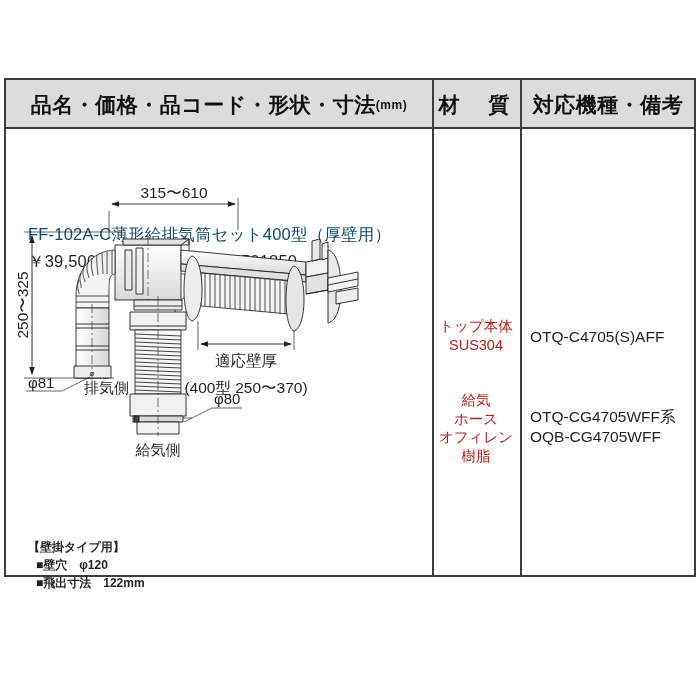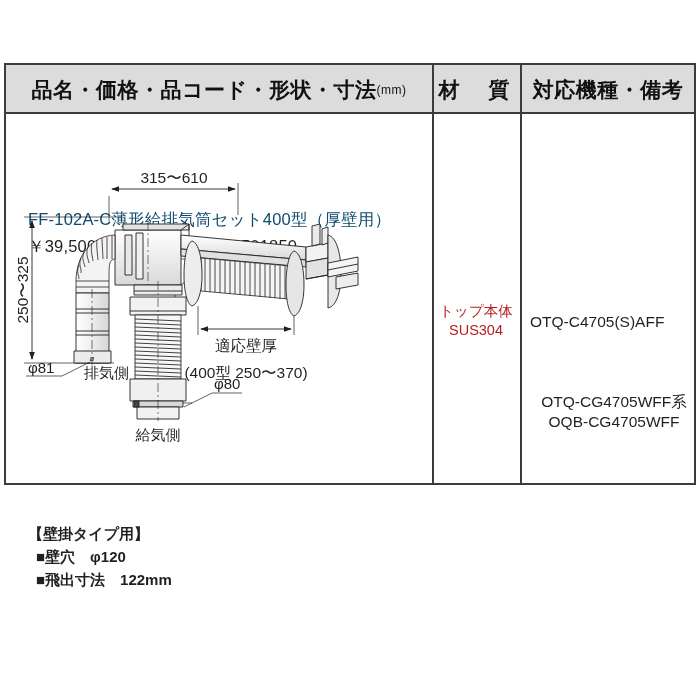--- a/index.html
+++ b/index.html
@@ -2,60 +2,60 @@
 <html><head>
 <meta charset="utf-8">
 <style>
   html,body{margin:0;padding:0;background:#ffffff;}
   body{width:700px;height:700px;overflow:hidden;
        font-family:"Liberation Sans","DejaVu Sans",sans-serif;color:#231f20;}
 
   .page{position:relative;width:700px;height:700px;}
 
   
-  .table{position:absolute;left:4px;top:63px;width:692px;height:422px;
+  .table{position:absolute;left:4px;top:78px;width:692px;height:499px;
          border:2px solid #3c3c3c;box-sizing:border-box;background:#fff;}
 
   .thead{position:absolute;left:0;top:0;width:100%;height:49px;
          background:#dcdcdc;border-bottom:2px solid #3c3c3c;box-sizing:border-box;}
 
   .vline{position:absolute;top:0;width:2px;height:100%;background:#3c3c3c;}
   .vline.c1{left:426px;}
   .vline.c2{left:514px;}
 
   .th{position:absolute;top:0;height:49px;display:flex;align-items:center;
       justify-content:center;font-weight:bold;color:#111;white-space:nowrap;}
   .th.h1{left:0;width:426px;font-size:21px;letter-spacing:.5px;}
   .th.h2{left:426px;width:88px;font-size:21px;letter-spacing:4px;}
   .th.h3{left:514px;width:176px;font-size:21px;letter-spacing:.5px;}
-  .sub{font-size:12px;font-weight:normal;}
+  .sub{font-size:12px;font-weight:bold;}
 
   
   .cell{position:absolute;box-sizing:border-box;}
   .cell.left{left:0;top:49px;width:426px;height:512px;}
   .cell.mid{left:426px;top:49px;width:88px;height:512px;}
   .cell.right{left:514px;top:49px;width:176px;height:512px;}
 
   .prodname{position:absolute;left:22px;top:95px;font-size:16.5px;
             letter-spacing:.2px;white-space:nowrap;color:#0c4a6e;}
   .prodprice{position:absolute;left:22px;top:122px;font-size:16.5px;
              letter-spacing:.2px;white-space:nowrap;color:#231f20;}
 
   .matblock{position:absolute;left:0;width:88px;text-align:center;
             font-size:14.5px;line-height:1.28;color:#b91c1c;}
   .matblock.m1{top:188px;}
   .matblock.m2{top:262px;}
 
   .modblock{position:absolute;left:10px;width:168px;text-align:left;
             font-size:15.5px;line-height:1.3;color:#231f20;white-space:nowrap;}
   .modblock.r1{top:198px;}
-  .modblock.r2{top:278px;text-align:center;}
-
-  
-  .notes{position:absolute;left:22px;top:409px;font-size:15px;
+  .modblock.r2{top:278px;}
+
+  
+  .notes{position:absolute;left:22px;top:409px;font-size:12px;
          line-height:1.52;color:#231f20;white-space:nowrap;font-weight:bold;}
   .notes .nrow{display:block;}
   .notes .indent{padding-left:8px;}
 
   
   .drawing{position:absolute;left:0;top:49px;width:426px;height:512px;}
   .drawing svg{display:block;}
 </style>
 </head>
 <body>
@@ -245,20 +245,26 @@
         <span class="nrow indent">■壁穴　φ120</span>
         <span class="nrow indent">■飛出寸法　122mm</span>
       </div>
     </div>
 
     <div class="cell mid">
       <div class="matblock m1">
         <div>トップ本体</div>
         <div>SUS304</div>
       </div>
+      <div class="matblock m2">
+        <div>給気</div>
+        <div>ホース</div>
+        <div>オフィレン</div>
+        <div>樹脂</div>
+      </div>
     </div>
 
     <div class="cell right">
       <div class="modblock r1">
         <div>OTQ-C4705(S)AFF</div>
       </div>
       <div class="modblock r2">
         <div>OTQ-CG4705WFF系</div>
         <div>OQB-CG4705WFF</div>
       </div>

